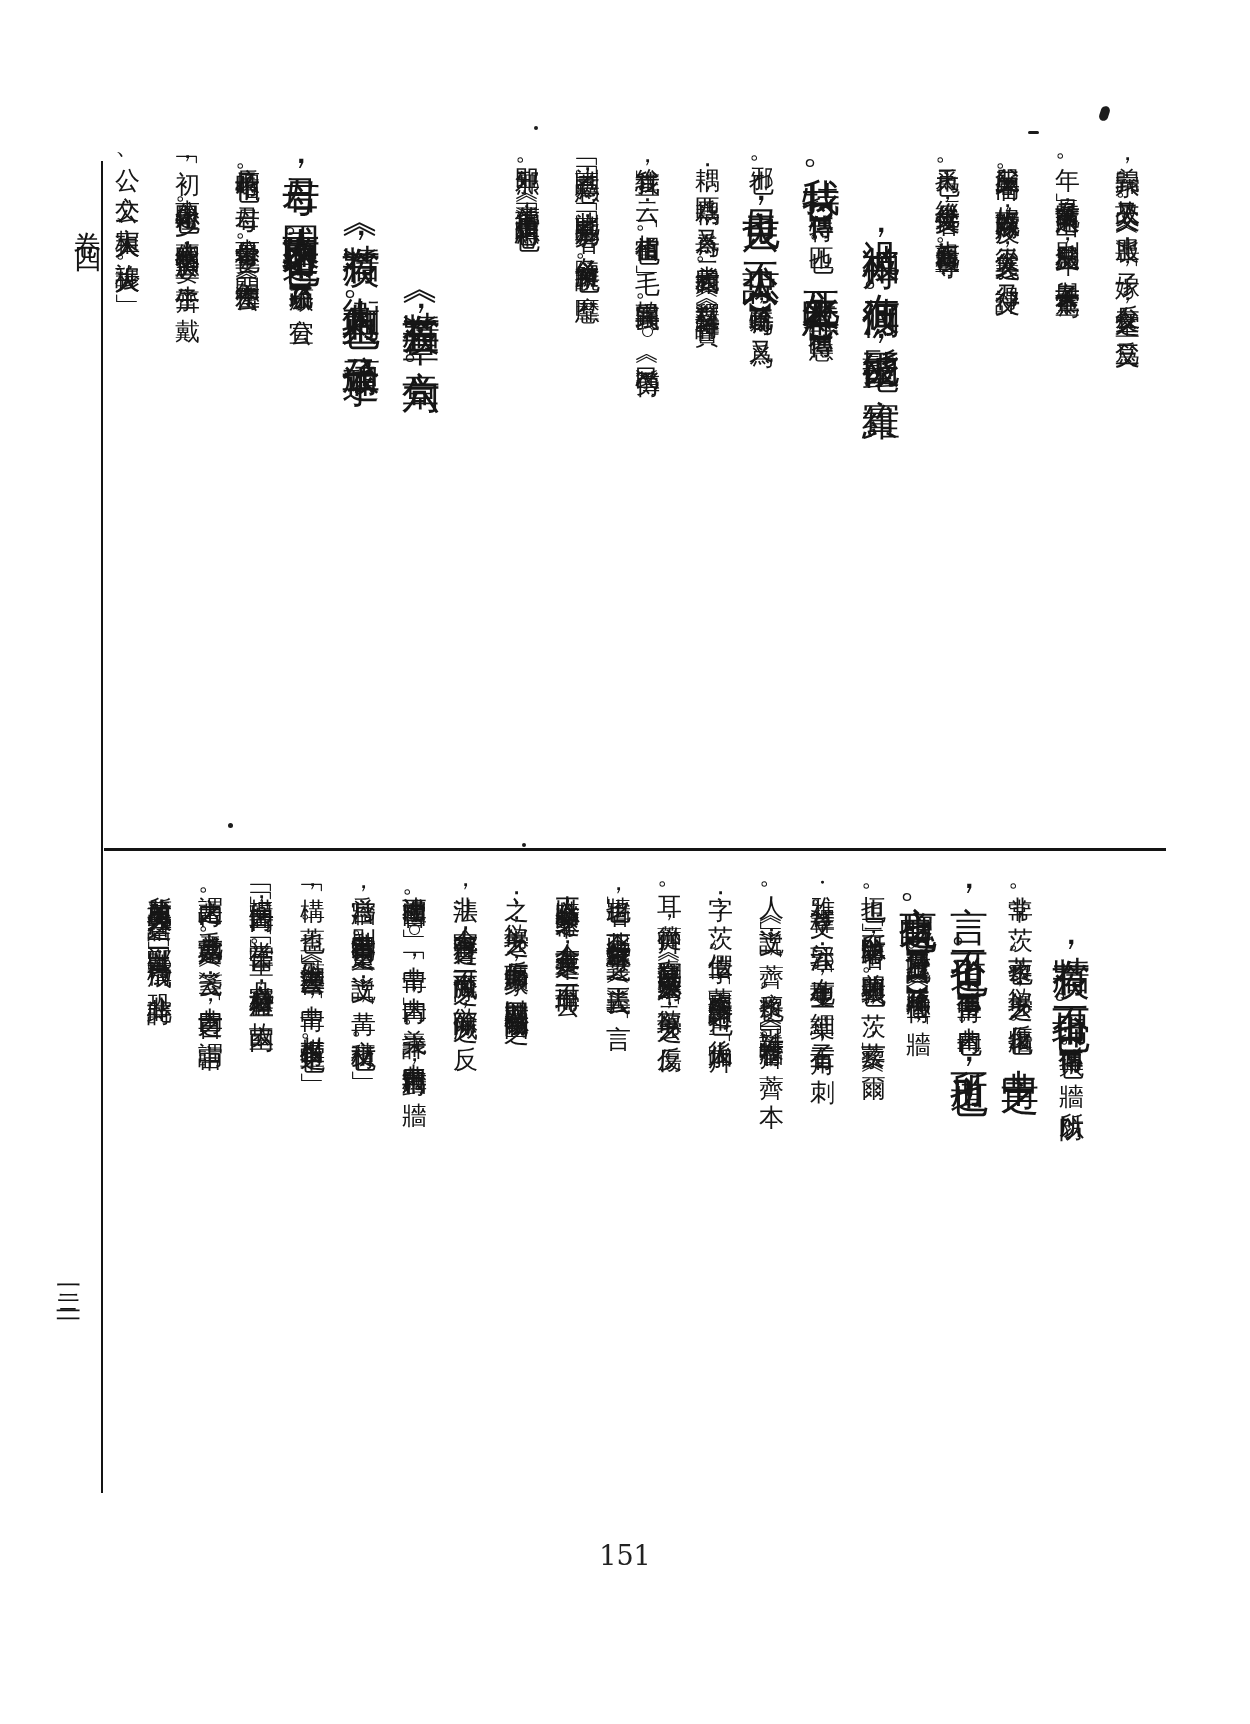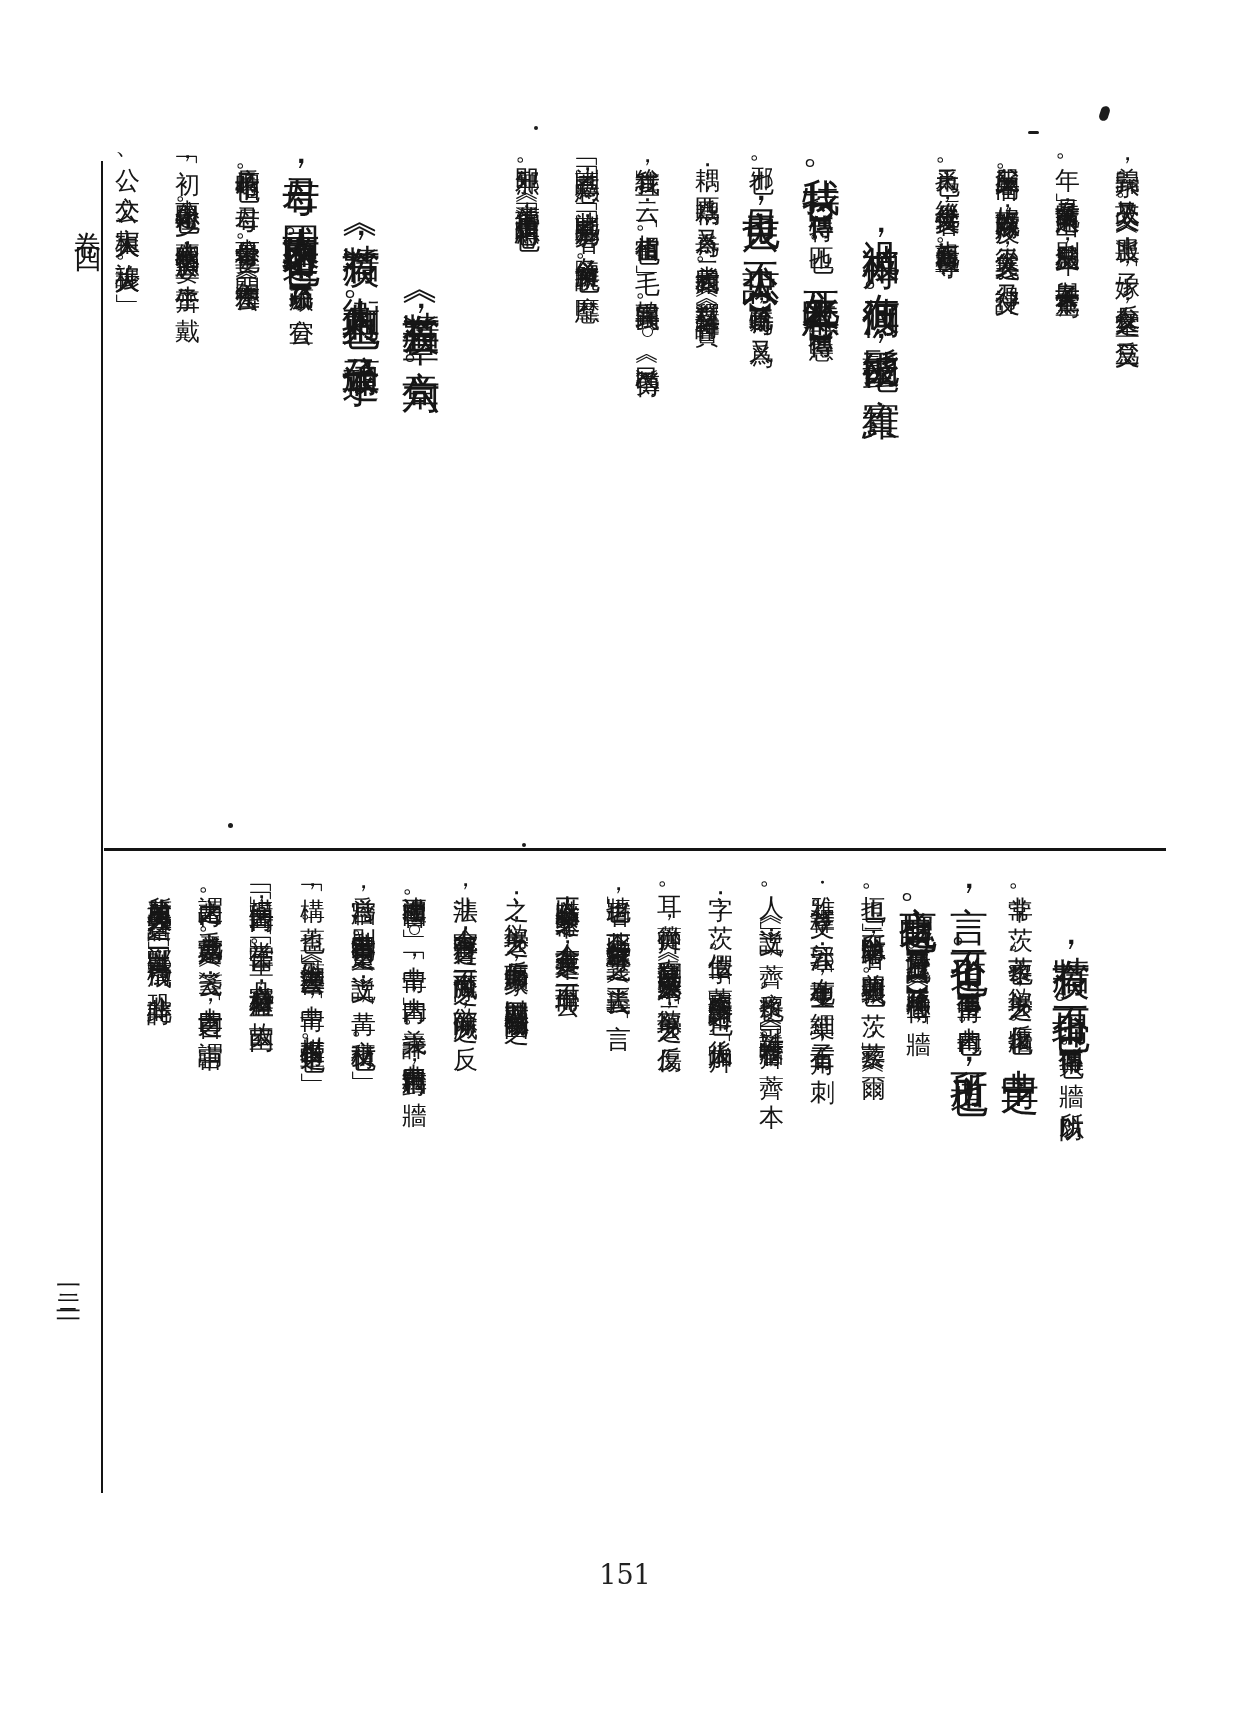--- a/index.html
+++ b/index.html
@@ -23,21 +23,21 @@
   .margin-vol{
     position:absolute;left:68px;top:210px;writing-mode:vertical-rl;
     font-size:28px;letter-spacing:16px;color:#141414;
   }
   .margin-folio{
     position:absolute;left:52px;top:1272px;writing-mode:vertical-rl;
     font-size:25px;letter-spacing:4px;color:#141414;
   }
   .pageno{
     position:absolute;left:0;top:1540px;width:100%;text-align:center;
-    font-size:27px;font-family:"DejaVu Serif",serif;color:#222;margin-top:19px;
+    font-size:27px;font-family:"DejaVu Serif",serif;color:#222;
   }
   
   .speck{position:absolute;background:#1c1c1c;border-radius:50%;}
   .speck.s1{left:1100px;top:106px;width:9px;height:15px;border-radius:5px;transform:rotate(18deg);}
   .speck.s2{left:534px;top:126px;width:4px;height:4px;}
   .speck.s3{left:1028px;top:131px;width:11px;height:3px;border-radius:2px;}
   .speck.s4{left:228px;top:823px;width:5px;height:5px;}
   .speck.s5{left:522px;top:843px;width:4px;height:4px;}
 </style>
 </head>

